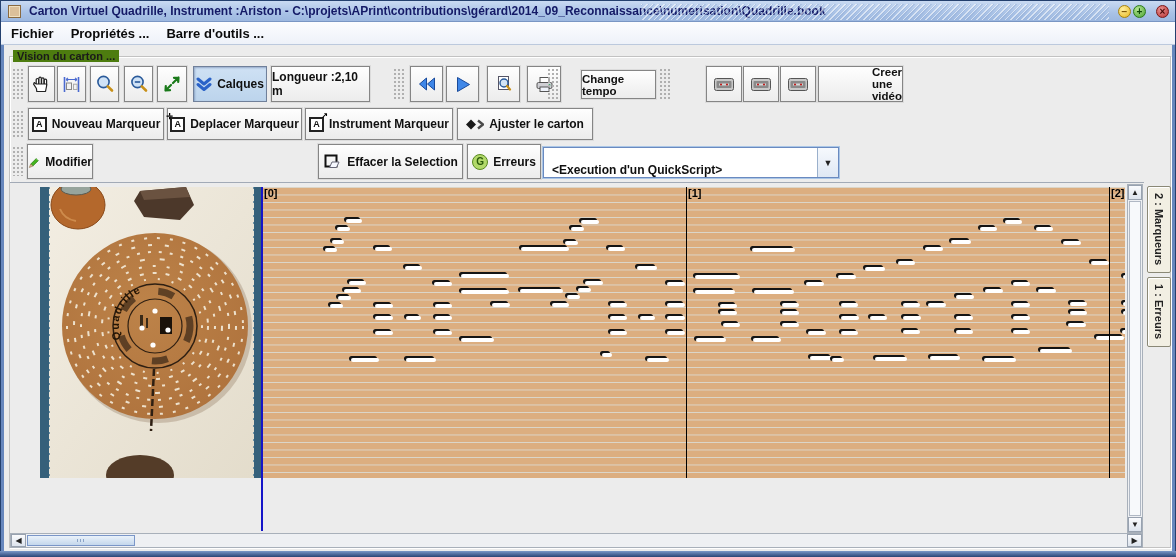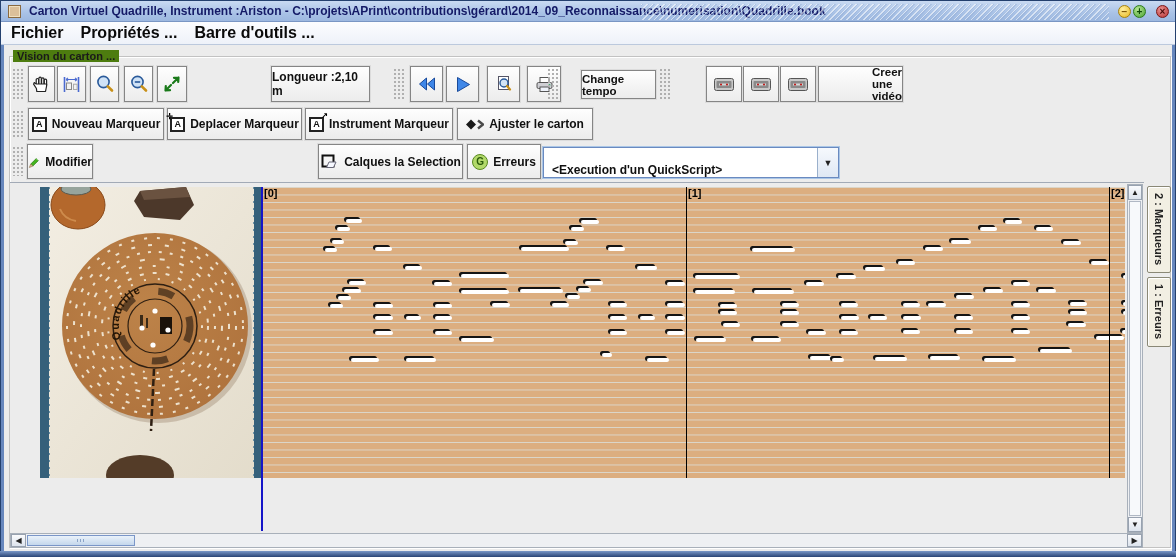--- a/index.html
+++ b/index.html
@@ -17,21 +17,21 @@
   #title-text { font-size:12px; font-weight:700; color:#141a66; white-space:nowrap; }
   .wbtn { position:absolute; top:4px; width:13px; height:13px; border-radius:50%;
     font-size:10px; font-weight:700; line-height:11px; text-align:center; cursor:default; }
   #btn-min { left:1117px; background:radial-gradient(circle at 35% 30%,#ffefa0,#e8b81e); border:1px solid #a8820e; color:#7a5200; }
   #btn-max { left:1132px; background:radial-gradient(circle at 35% 30%,#b8e896,#46a030); border:1px solid #2c7a1a; color:#0c4a06; }
   #btn-close { left:1155px; background:radial-gradient(circle at 35% 30%,#e89090,#b83434); border:1px solid #7c1616; color:#4a0808; }
   
   #menubar { position:absolute; left:1px; top:22px; right:1px; height:23px;
     background:linear-gradient(#fcfdff,#eef2f9); border-bottom:1px solid #bcc9dd;
     display:flex; align-items:center; gap:17px; padding-left:10px; }
-  .menu-item { font-size:16px; font-weight:700; color:#0a0a0a; }
+  .menu-item { font-size:13px; font-weight:700; color:#0a0a0a; }
   
   #groove { position:absolute; left:9px; top:56px; width:1162px; height:492px;
     border:1px solid #c2c2c2; box-shadow:1px 1px 0 #fff, inset 1px 1px 0 #fff; }
   #panel-title { position:absolute; left:13px; top:50px; background:#4d7c0f; padding:0 4px;
     font-size:11px; font-weight:700; color:#1a1a1a; }
   
   .stipple { position:absolute; background-image:radial-gradient(#b0b0b0 26%, rgba(0,0,0,0) 27%);
     background-size:4px 4px; }
   .tb { position:absolute; display:flex; align-items:center; justify-content:center; gap:5px;
     background:linear-gradient(#fefefe,#ececec); border:1px solid #858585;
@@ -139,20 +139,27 @@
 
   <div class="tb" style="left:157px;top:66px;width:30px;height:36px;">
     <svg width="20" height="20" viewBox="0 0 20 20">
       <g fill="#2fae2f" stroke="#1a7a1a" stroke-width="1">
         <path d="M11 9 L16.5 3.5 M16.5 3.5 l-4.5 .3 M16.5 3.5 l-.3 4.5" fill="none" stroke-width="2.2" stroke-linecap="round"></path>
         <path d="M9 11 L3.5 16.5 M3.5 16.5 l4.5 -.3 M3.5 16.5 l.3 -4.5" fill="none" stroke-width="2.2" stroke-linecap="round"></path>
       </g>
     </svg>
   </div>
 
+  <div class="tb pressed" style="left:193px;top:66px;width:74px;height:36px;">
+    <svg width="16" height="15" viewBox="0 0 16 15">
+      <polyline points="2,2 8,7 14,2" fill="none" stroke="#2a62c8" stroke-width="3" stroke-linecap="round" stroke-linejoin="round"></polyline>
+      <polyline points="2,7.5 8,12.5 14,7.5" fill="none" stroke="#2a62c8" stroke-width="3" stroke-linecap="round" stroke-linejoin="round"></polyline>
+    </svg>
+    <span>Calques</span>
+  </div>
 
   <div class="tb" style="left:271px;top:66px;width:99px;height:36px;">
     <span>Longueur :2,10 m</span>
   </div>
 
   <div class="stipple" style="left:393px;top:68px;width:12px;height:32px;"></div>
 
   <div class="tb" style="left:410px;top:66px;width:33px;height:36px;">
     <svg width="18" height="16" viewBox="0 0 18 16">
       <polygon points="8.5,2 8.5,14 1.5,8" fill="#3f87e8" stroke="#1a4a9a"></polygon>
@@ -273,21 +280,21 @@
     <span>Modifier</span>
   </div>
 
 
 
   <div class="tb" style="left:318px;top:144px;width:145px;height:35px;">
     <svg width="19" height="18" viewBox="0 0 19 18">
       <rect x="2.5" y="2.5" width="11" height="11" fill="none" stroke="#111" stroke-width="2"></rect>
       <polygon points="9,9 16,9 13.5,14.5 6.5,14.5" fill="#f6f8ff" stroke="#667"></polygon>
     </svg>
-    <span>Calques la Selection</span>
+    <span>Effacer la Selection</span>
   </div>
 
   <div class="tb" style="left:467px;top:144px;width:74px;height:35px;">
     <span style="width:16px;height:16px;border-radius:50%;background:#b2d96a;border:1.5px solid #5a8a20;display:flex;align-items:center;justify-content:center;font-size:10px;font-weight:700;color:#2a5a0a;">G</span>
     <span>Erreurs</span>
   </div>
 
   <div id="combo">
     <span id="combo-text">&lt;Execution d'un QuickScript&gt;</span>
     <span id="combo-btn">

